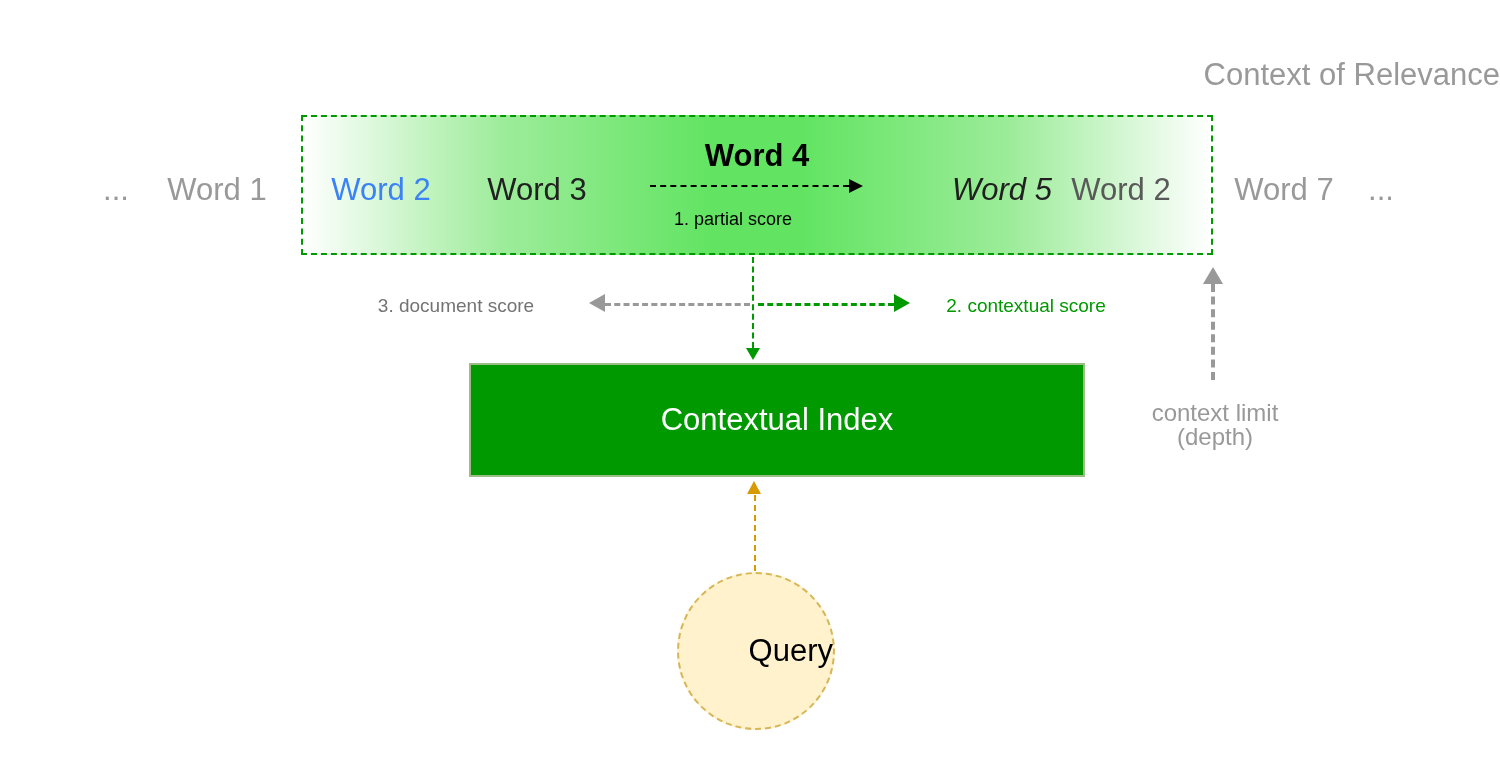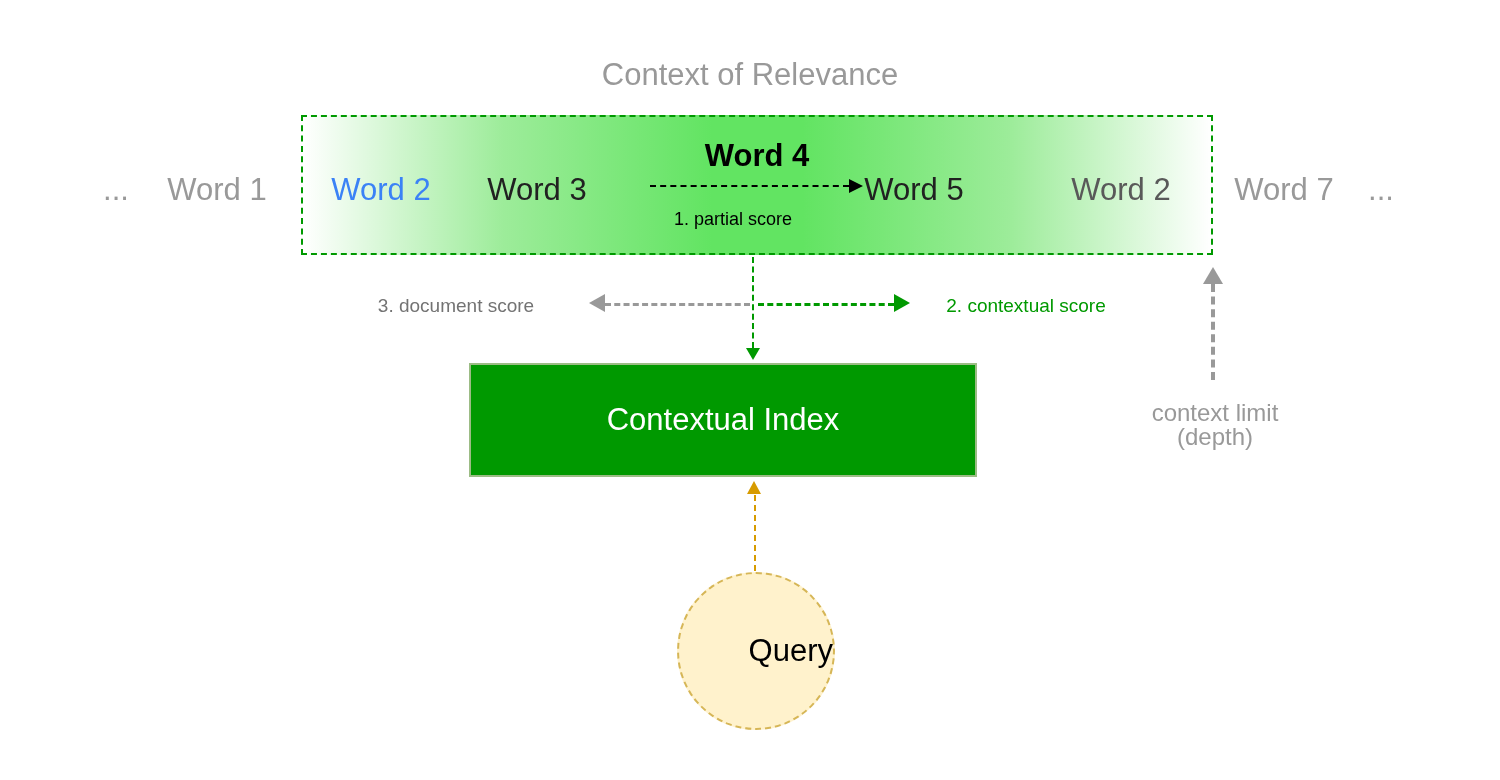--- a/index.html
+++ b/index.html
@@ -5,39 +5,39 @@
   html,body { margin:0; padding:0; background:#ffffff; }
   .canvas {
     position:relative; width:1500px; height:780px; background:#ffffff;
     font-family:"Liberation Sans", sans-serif; overflow:hidden;
   }
   .abs { position:absolute; }
   .center-xy { transform:translate(-50%,-50%); white-space:nowrap; }
 
   
   .title {
-    left:0; top:57px; width:1500px; text-align:center;
+    left:0; top:57px; width:1500px; text-align:right;
     font-size:31px; color:#999999;
   }
 
   
   .context-box {
     left:301px; top:115px; width:912px; height:140px; box-sizing:border-box;
     border:2px dashed #009900;
     background:linear-gradient(90deg, #ffffff 0%, #9dec9a 22%, #62e462 45%, #62e462 55%, #9dec9a 78%, #ffffff 100%);
   }
 
   
   .word { font-size:31px; line-height:1.1; }
   .w-dots-left  { left:116px;  top:190px; color:#999999; }
   .w-1 { left:217px;  top:190px; color:#999999; }
   .w-2 { left:381px;  top:190px; color:#3b82f6; }
   .w-3 { left:537px;  top:190px; color:#212121; }
   .w-4 { left:757px;  top:156px; color:#000000; font-weight:bold; }
-  .w-5 { left:914px;  top:190px; color:#212121; }
+  .w-5 { left:1002px;  top:190px; color:#212121;font-style:italic; }
   .w-6 { left:1121px; top:190px; color:#595959; }
   .w-7 { left:1284px; top:190px; color:#999999; }
   .w-dots-right { left:1381px; top:190px; color:#999999; }
 
   
   .hline { height:0; }
   .vline { width:0; }
   .line-partial   { left:650px; top:185px; width:199px; border-top:2px dashed #000000; }
   .line-doc       { left:605px; top:303px; width:145px; border-top:3px dashed #999999; }
   .line-ctx       { left:758px; top:303px; width:136px; border-top:3px dashed #009900; }
@@ -56,21 +56,21 @@
 
   
   .lbl-partial { left:733px; top:219px; font-size:18px; color:#000000; }
   .lbl-doc     { left:456px; top:306px; font-size:19px; color:#737373; }
   .lbl-ctx     { left:1026px; top:306px; font-size:19px; color:#009900; }
   .lbl-limit   { left:1215px; top:401px; transform:translateX(-50%); text-align:center;
                  font-size:24px; line-height:24px; color:#999999; white-space:nowrap; }
 
   
   .index-box {
-    left:469px; top:363px; width:508px; height:114px; box-sizing:border-box;
+    left:469px; top:363px; width:616px; height:114px; box-sizing:border-box;
     background:#009900; border:2px solid #9cbc85;
     display:flex; align-items:center; justify-content:center;
     font-size:31px; color:#ffffff;
   }
 
   
   .query-circle {
     left:677px; top:572px; width:158px; height:158px; box-sizing:border-box;
     background:#fff2cc; border:2px dashed #d6b656; border-radius:50%;
     display:flex; align-items:center; justify-content:flex-end;

